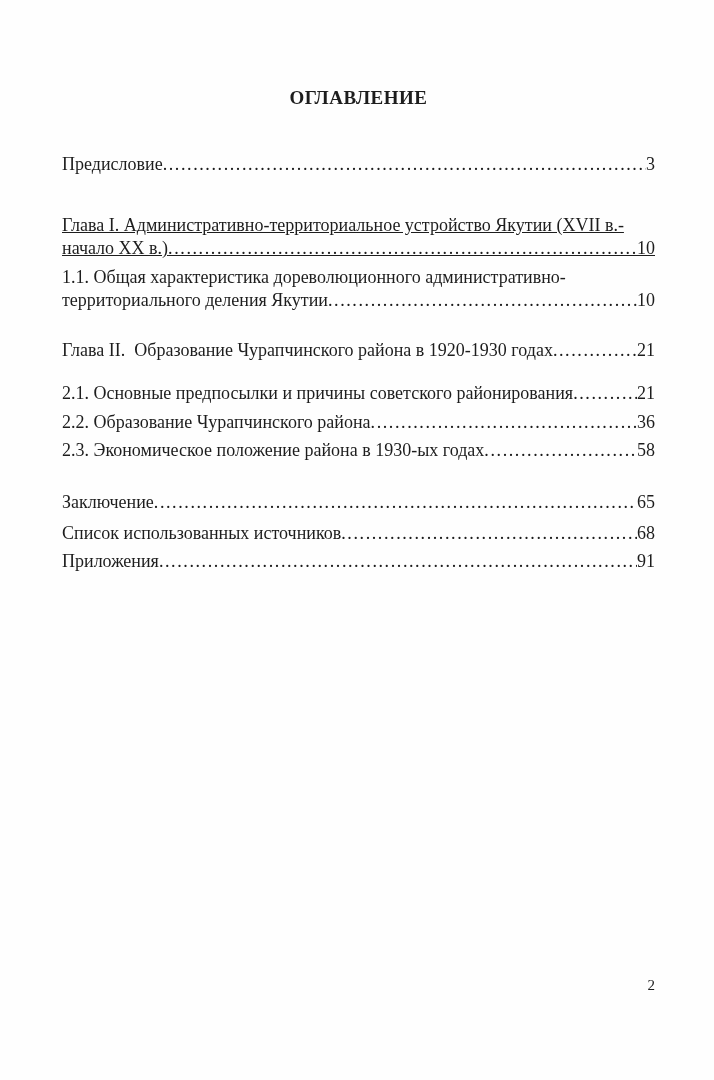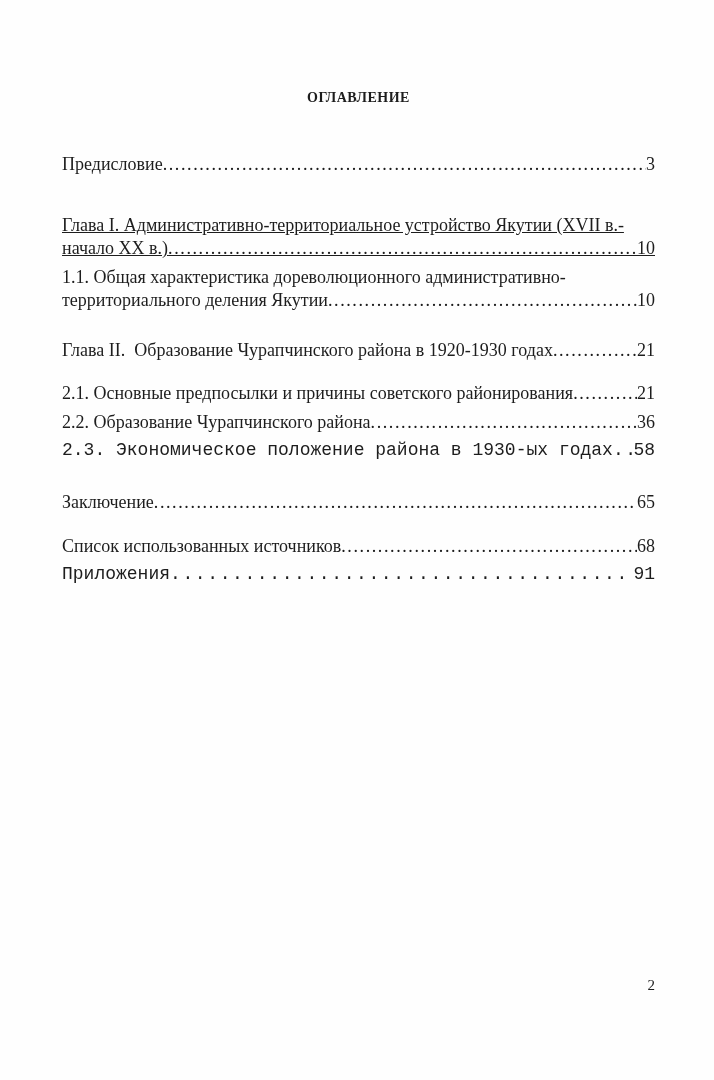--- a/index.html
+++ b/index.html
@@ -20,21 +20,21 @@
     height: 1080px;
     background: #fefefe;
   }
   .content {
     position: absolute;
     left: 62px;
     right: 59px;
     top: 86px;
   }
   .doc-title {
-    font-size: 14px;
+    font-size: 19px;
     font-weight: bold;
     text-align: center;
     letter-spacing: 0.5px;
     line-height: 23px;
     margin: 0 0 44px 0;
   }
   .toc-entry {
     font-size: 18px;
     line-height: 23px;
   }
@@ -59,23 +59,23 @@
     content: "..........................................................................................................................................................";
   }
   .toc-page {
     flex: 0 0 auto;
   }
   
   .mt-group-lg { margin-top: 38px; text-decoration: underline; }
   .mt-group    { margin-top: 27px; }
   .mt-group2   { margin-top: 29px; }
   .mt-tight-4  { margin-top: 4px; }
-  .mt-tight-5  { margin-top: 5px; font-family: Liberation Mono, monospace; }
+  .mt-tight-5  { margin-top: 5px; }
   .mt-tight-6  { margin-top: 6px; }
-  .mt-tight-7  { margin-top: 21px; }
+  .mt-tight-7  { margin-top: 8px; }
   .mt-tight-8  { margin-top: 20px; }
   .footer-page-number {
     position: absolute;
     top: 976px;
     right: 59px;
     font-size: 15px;
     line-height: 18px;
   }
 </style>
 </head>

